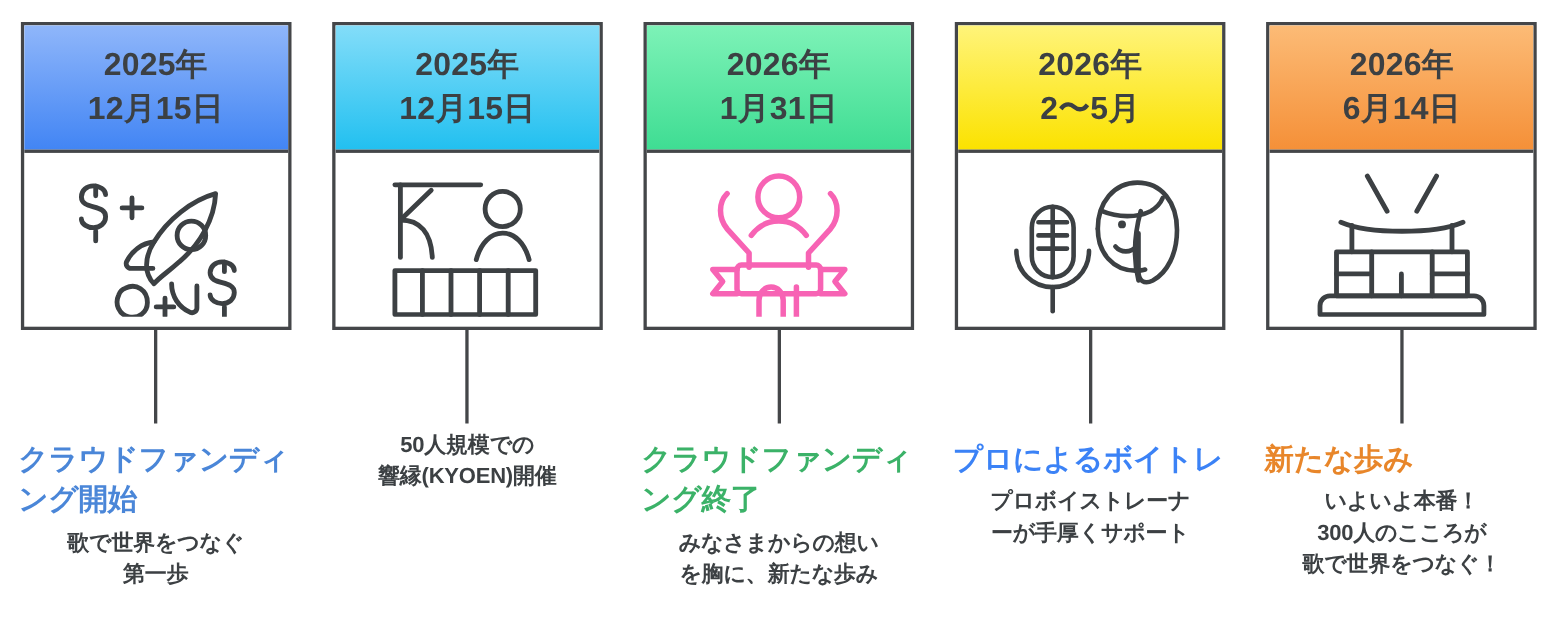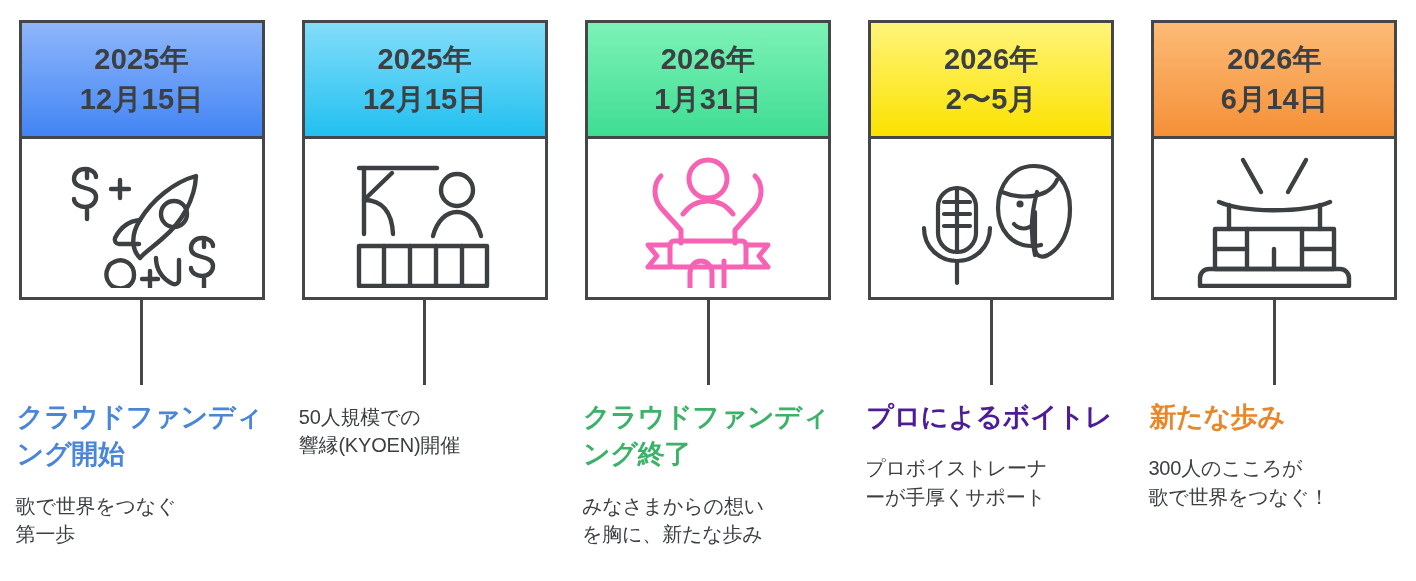--- a/index.html
+++ b/index.html
@@ -76,27 +76,28 @@
   .title {
     margin-top: 14px;
     font-size: 27px;
     font-weight: bold;
     line-height: 1.38;
     text-align: left;
     width: 250px;
     letter-spacing: -0.3px;
   }
   .desc {
-    margin-top: 18px;
+    margin-top: 6px;
     font-size: 20px;
     line-height: 1.42;
     color: #3c4043;
-    text-align: left;
+    text-align: center;
     width: 252px;
     letter-spacing: -0.2px;
+    font-weight: bold;
   }
   .desc .line { display: block; white-space: nowrap; }
 
   
   .hdr-blue   { background: linear-gradient(180deg, #8fb6fa 0%, #4285f4 100%); }
   .hdr-cyan   { background: linear-gradient(180deg, #83ddf9 0%, #22c0f0 100%); }
   .hdr-green  { background: linear-gradient(180deg, #7df2b7 0%, #3fdd93 100%); }
   .hdr-yellow { background: linear-gradient(180deg, #fff47a 0%, #fbe200 100%); }
   .hdr-orange { background: linear-gradient(180deg, #fcbb76 0%, #f59038 100%); }
 </style>
@@ -236,21 +237,21 @@
             <path d="M131 107 c-5-20 -4-41 2-63"></path>
 
             <circle cx="116" cy="56" r="3.6" fill="#3c4043" stroke="none"></circle>
 
             <path d="M110 76 c5 6 14 6 19 0"></path>
           </g>
         </svg>
       </div>
     </div>
     <div class="connector"></div>
-    <div class="title" style="color:#4c1d95">プロによるボイトレ</div>
+    <div class="title" style="color:#3b82f6">プロによるボイトレ</div>
     <div class="desc">
       <span class="line">プロボイストレーナ</span>
       <span class="line">ーが手厚くサポート</span>
     </div>
   </div>
 
   <div class="milestone">
     <div class="card">
       <div class="card-header hdr-orange">
         <span class="date-line">2026年</span>
@@ -273,18 +274,19 @@
             <path d="M87 101 v20"></path>
 
             <path d="M22 121 h131 c5 0 9 4 9 9 l0 8 l-149 0 l0-8 c0-5 4-9 9-9z"></path>
           </g>
         </svg>
       </div>
     </div>
     <div class="connector"></div>
     <div class="title" style="color:#e8862a">新たな歩み</div>
     <div class="desc">
+      <span class="line">いよいよ本番！</span>
       <span class="line">300人のこころが</span>
       <span class="line">歌で世界をつなぐ！</span>
     </div>
   </div>
 
 </div>
 
 </body></html>

